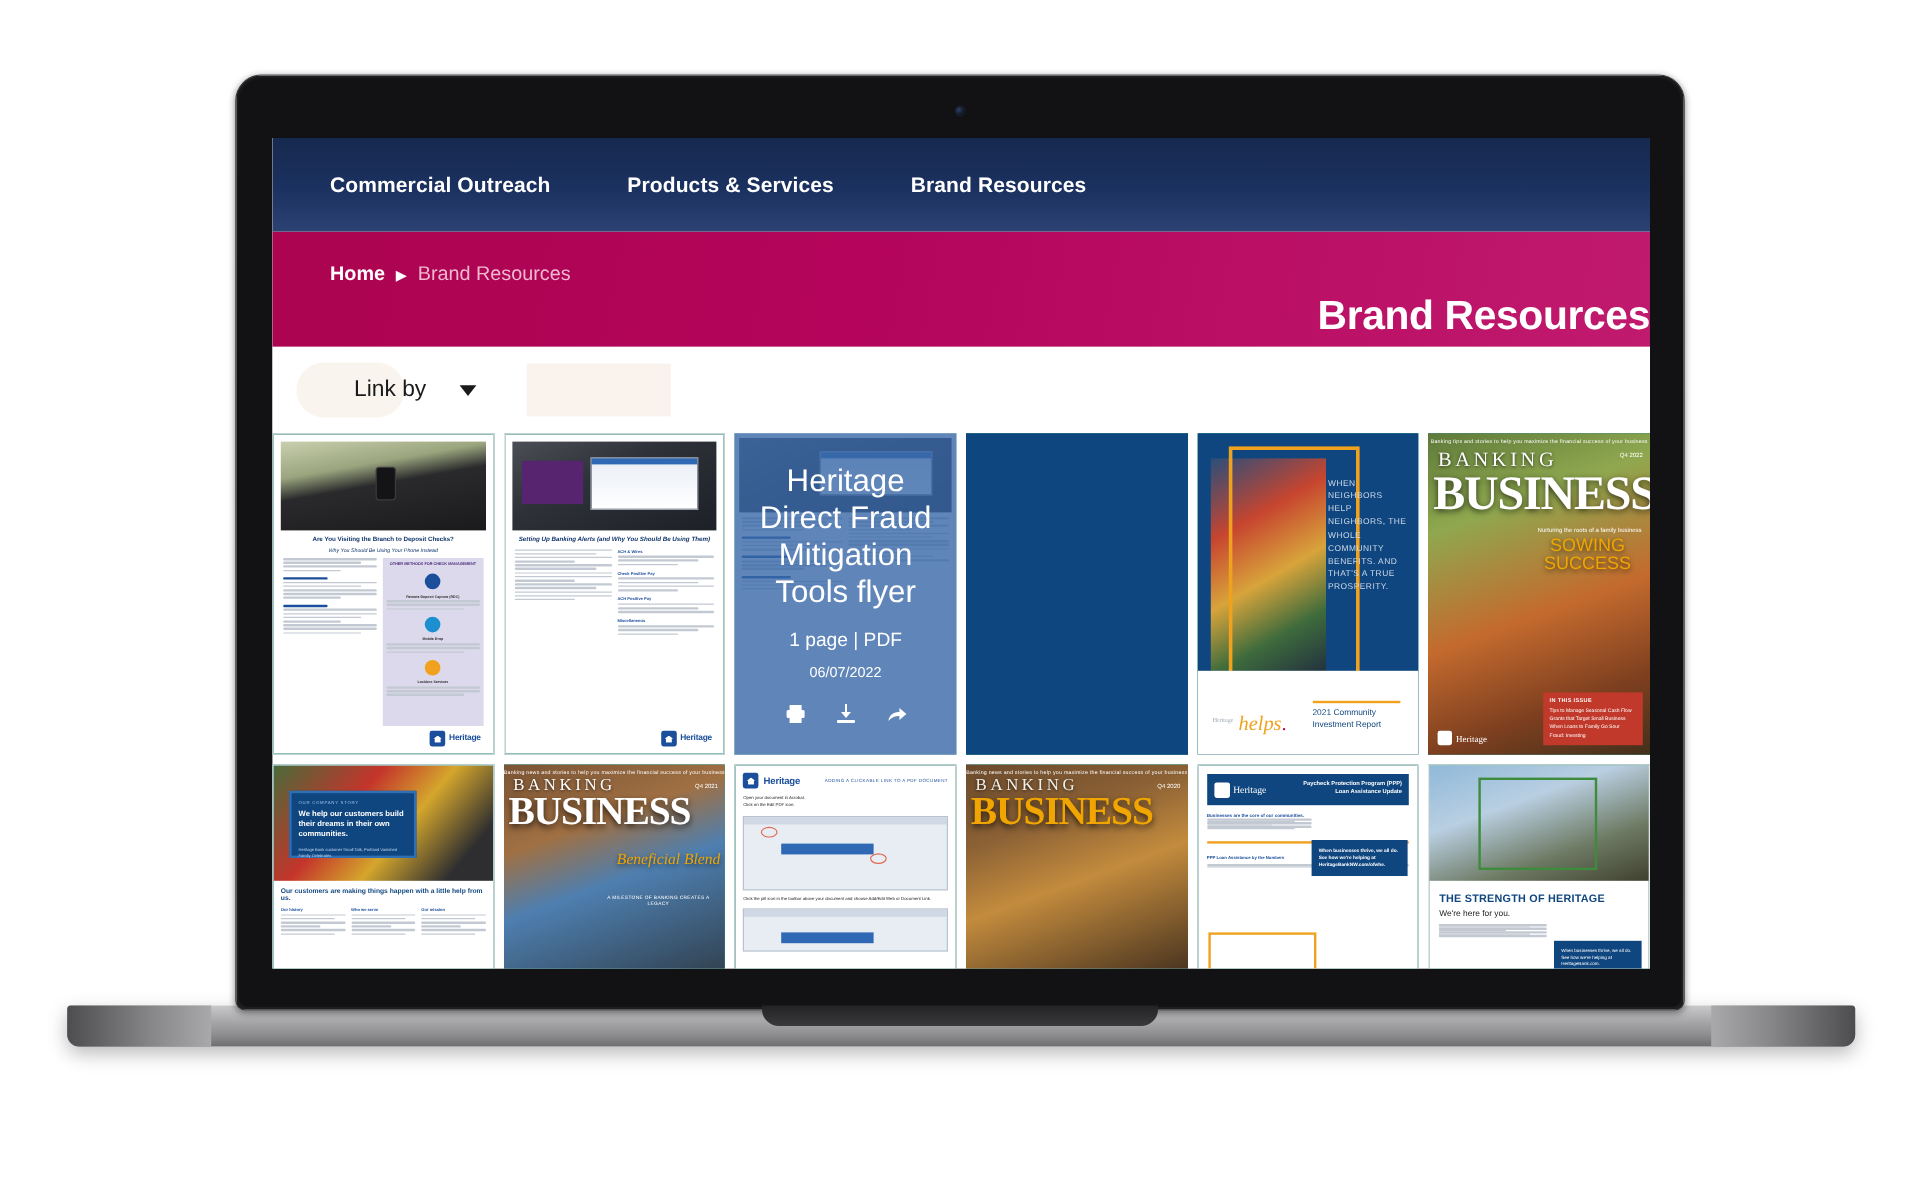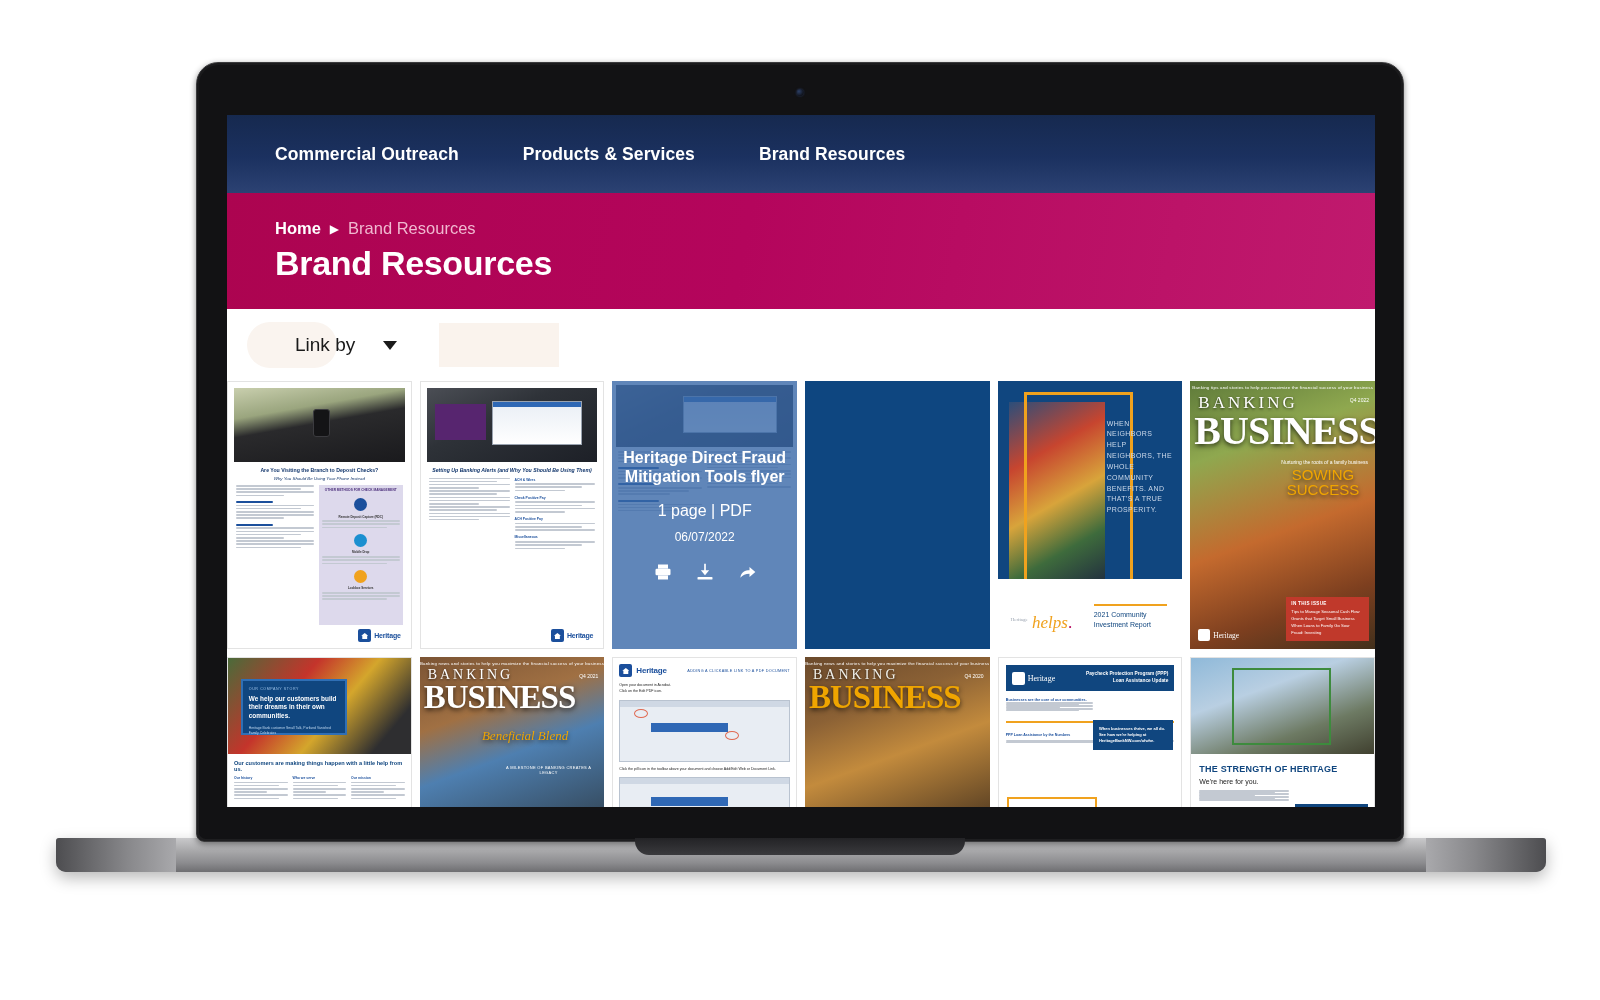--- a/index.html
+++ b/index.html
@@ -98,23 +98,23 @@
   }
   .search-icon{width:20px;height:20px;flex:0 0 auto;margin-right:14px;}
   .search-input{
     border:none;outline:none;font-size:16.5px;color:#4a4a4a;
     font-family:"Liberation Sans",sans-serif;background:transparent;width:100%;
   }
   .search-input::placeholder{color:#5c5c5c;}
 
   
   .hero{
-    height:116px;
+    height:96px;
     background:linear-gradient(100deg,#ac0450 0%,#b4055c 45%,#c01a6e 100%);
-    padding:26px 0 0 48px;box-sizing:border-box;
+    padding:26px 0 0 48px;box-sizing:border-box;text-align:right;
   }
   .breadcrumb{display:flex;align-items:center;gap:9px;margin-bottom:6px;}
   .crumb-home{color:#ffffff;font-size:16.5px;font-weight:bold;cursor:pointer;}
   .crumb-sep{color:#ffffff;font-size:12px;line-height:1;}
   .crumb-current{color:#f0b9d0;font-size:16.5px;}
   .page-title{
     color:#ffffff;font-size:34px;font-weight:bold;letter-spacing:-.3px;margin:0;
   }
 
   
@@ -150,21 +150,21 @@
     border:1px solid #e3e3e3;box-sizing:border-box;overflow:hidden;cursor:pointer;
   }
   .tile.plain{border:none;}
 
   
   .tile.active .overlay{
     position:absolute;inset:0;background:rgba(56,104,168,.80);
     display:flex;flex-direction:column;align-items:center;justify-content:center;
     color:#fff;text-align:center;padding:0 10px;box-sizing:border-box;
   }
-  .ov-title{font-size:16px;font-weight:bold;line-height:1.2;margin-bottom:16px;}
+  .ov-title{font-size:26px;font-weight:normal;line-height:1.2;margin-bottom:16px;}
   .ov-meta{font-size:16px;margin-bottom:10px;}
   .ov-date{font-size:12px;margin-bottom:18px;}
   .ov-actions{display:flex;gap:22px;align-items:center;}
   .ov-actions svg{width:20px;height:20px;fill:#fff;cursor:pointer;}
 
   
   .doc{position:absolute;inset:0;background:#fff;padding:6px;box-sizing:border-box;
        display:flex;flex-direction:column;}
   .doc-photo{height:74px;position:relative;overflow:hidden;flex:0 0 auto;}
   .doc-head{font-size:5.2px;font-weight:bold;color:#11356b;text-align:center;margin:5px 2px 4px;line-height:1.25;}
@@ -570,21 +570,21 @@
               </div>
             </div>
           </div>
 
           <div class="tile plain">
             <div class="mag ph-coffee">
               <div class="mag-kicker">Banking news and stories to help you maximize the financial success of your business</div>
               <div class="mag-banking" style="font-size:14px;top:10px;">BANKING</div>
               <div class="mag-business" style="font-size:33px;top:22px;">BUSINESS</div>
               <div class="mag-date">Q4 2021</div>
-              <div class="mag-head" style="right:19px;top:72px;width:56%;text-align:left;font-size:13px;font-family:'Liberation Serif',serif;font-style:italic;">Beneficial Blend</div>
+              <div class="mag-head" style="right:4px;top:72px;width:56%;text-align:right;font-size:13px;font-family:'Liberation Serif',serif;font-style:italic;">Beneficial Blend</div>
               <div class="mag-sub" style="right:4px;top:108px;width:56%;text-align:center;font-size:4px;letter-spacing:.3px;">A MILESTONE OF BANKING CREATES A LEGACY</div>
             </div>
           </div>
 
           <div class="tile">
             <div class="howto">
               <div class="hd">
                 <span class="hl-mark"></span>
                 <span class="hl-text" style="font-size:8px;">Heritage</span>
                 <span class="tag">ADDING A CLICKABLE LINK TO A PDF DOCUMENT</span>

